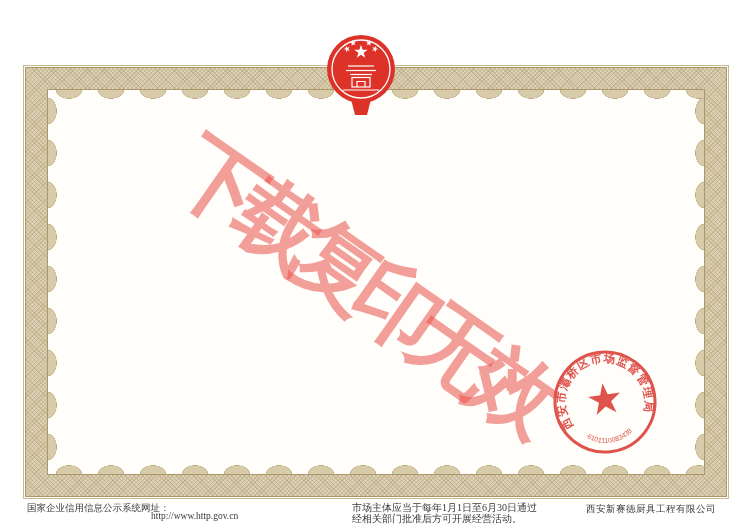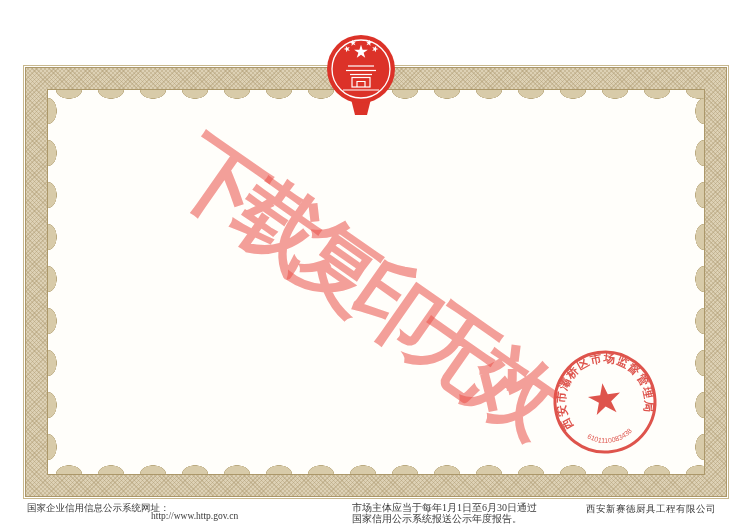--- a/index.html
+++ b/index.html
@@ -233,17 +233,17 @@
       </text>
     </svg>
   </div>
 
   <div class="watermark">下载复印无效</div>
 
   <div class="foot foot-site-label">国家企业信用信息公示系统网址：</div>
   <div class="foot foot-site-url">http://www.http.gov.cn</div>
   <div class="foot foot-notice">
     <div>市场主体应当于每年1月1日至6月30日通过</div>
-    <div>国家信用公示系统报送公示年度报告。</div>
+    <div>经相关部门批准后方可开展经营活动。</div>
   </div>
   <div class="foot foot-producer">西安新赛德厨具工程有限公司</div>
 
 </div>
 
 </body></html>

